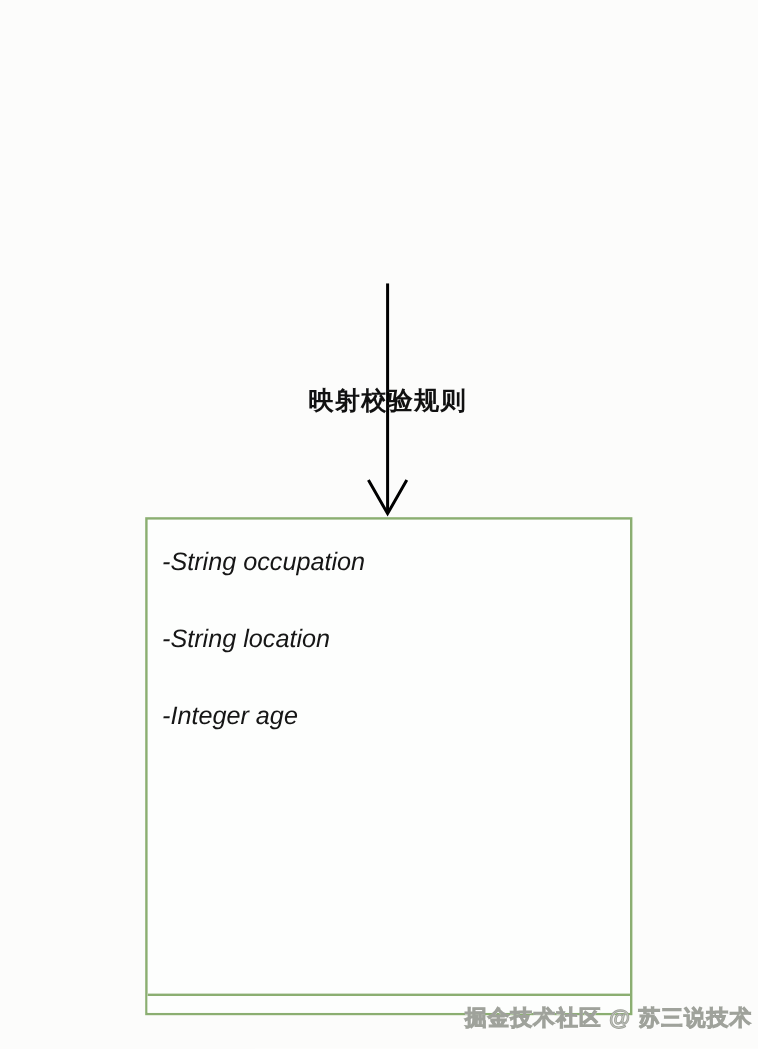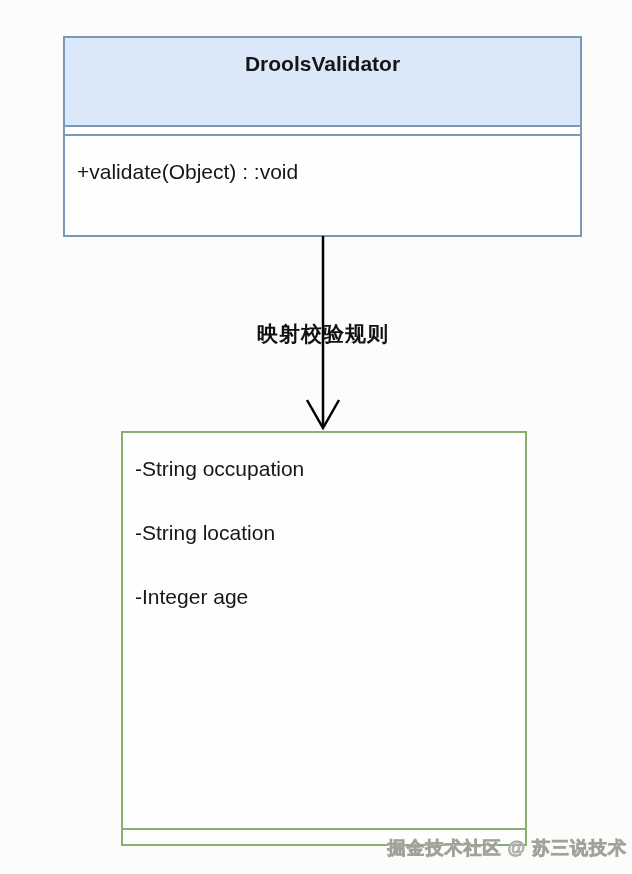--- a/index.html
+++ b/index.html
@@ -68,20 +68,21 @@
   .method-section {
     box-sizing: border-box;
     padding: 24px 12px 0 12px;
     font-size: 21px;
   }
 
   .field-section {
     box-sizing: border-box;
     padding: 4px 12px 0 12px;
     flex: 1;
+    font-style: italic;
   }
   .field-row {
     height: 64px;
     display: flex;
     align-items: center;
     font-size: 21px;
   }
 
   .empty-method-band {
     height: 14px;
@@ -121,27 +122,20 @@
     -webkit-text-stroke: 0.8px #9fa29b;
     text-shadow: 0 1px 0 rgba(255,255,255,0.8);
     white-space: nowrap;
   }
 </style>
 </head>
 <body>
 
 <div class="canvas">
 
-  <div class="uml-class blue">
-    <div class="class-header">DroolsValidator</div>
-    <div class="attr-spacer"></div>
-    <div class="method-section">
-      <div class="method-row">+validate(Object) : :void</div>
-    </div>
-  </div>
 
   <svg class="connector-svg" viewBox="0 0 60 196" xmlns="http://www.w3.org/2000/svg">
     <line x1="30" y1="0" x2="30" y2="190" stroke="#000000" stroke-width="2.5"></line>
     <polyline points="14,164 30,192 46,164" fill="none" stroke="#000000" stroke-width="2.5"></polyline>
   </svg>
   <div class="edge-label">映射校验规则</div>
 
   <div class="uml-class green">
     <div class="field-section">
       <div class="field-row">-String occupation</div>

